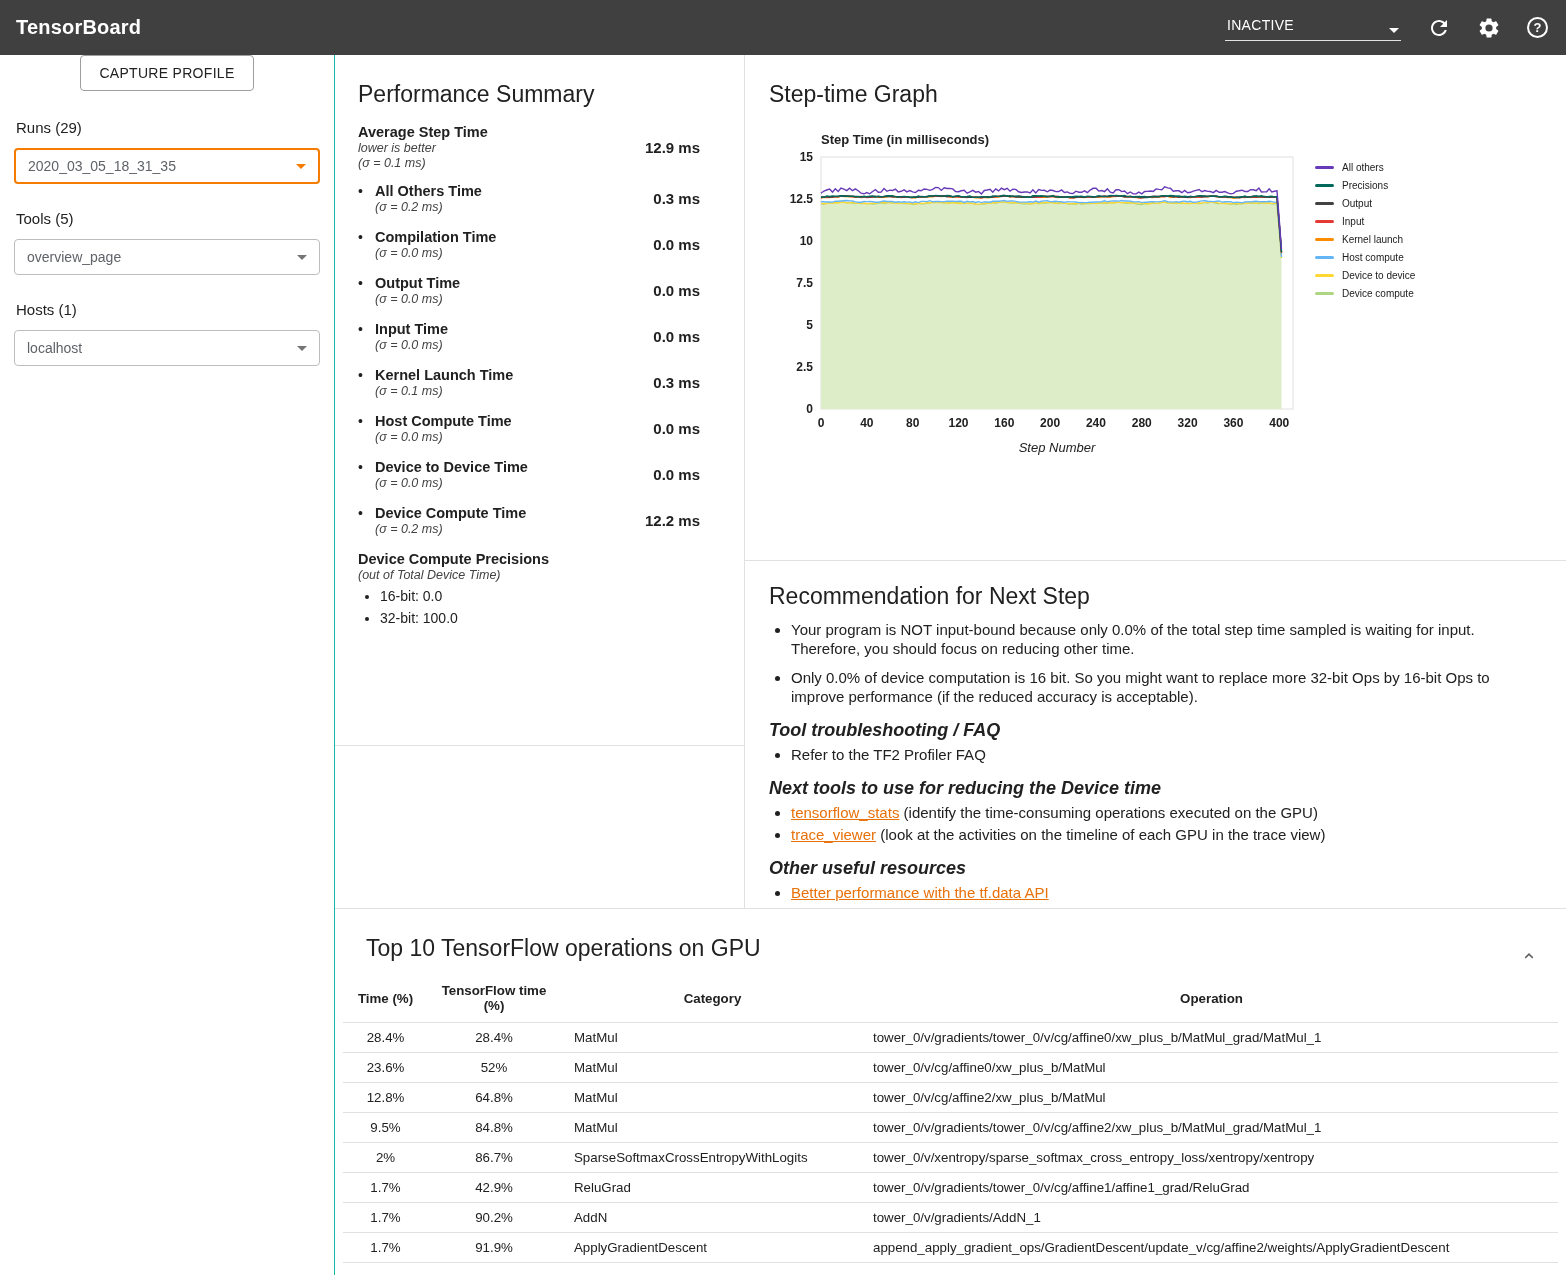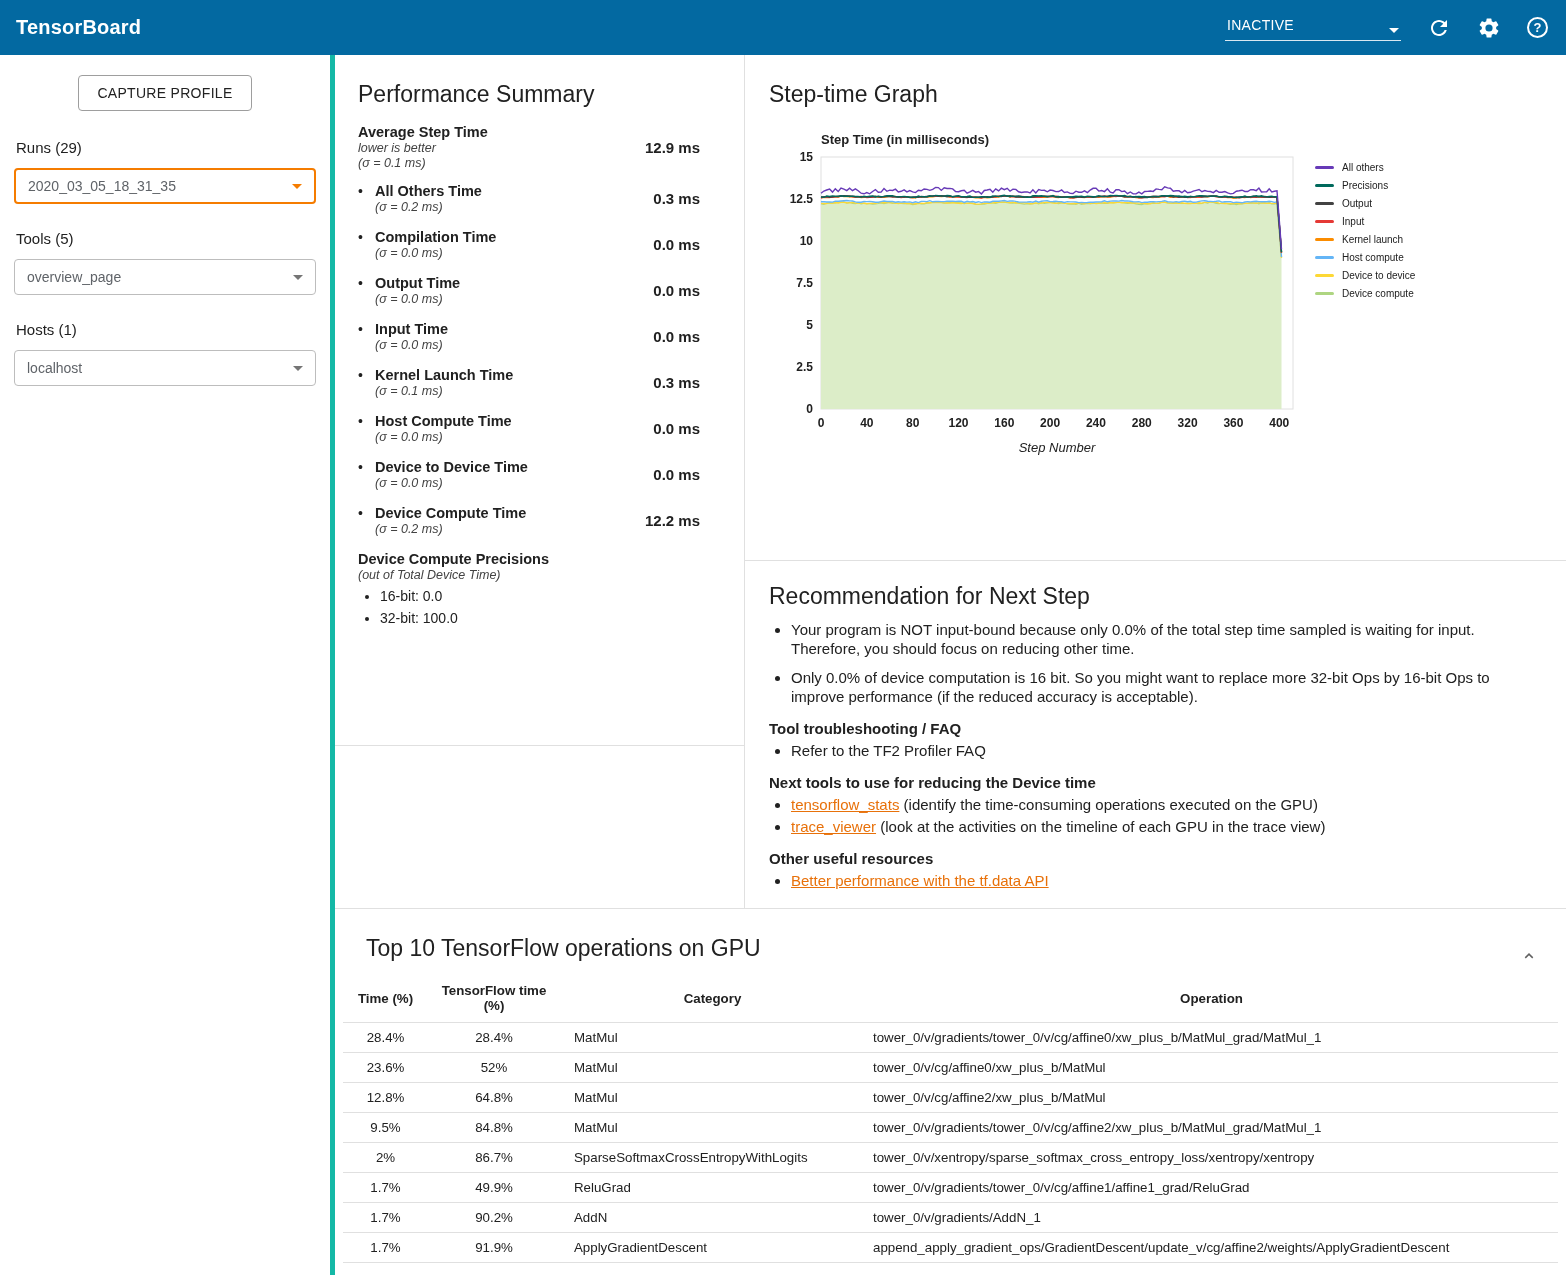--- a/index.html
+++ b/index.html
@@ -4,21 +4,21 @@
 <style>
   * { box-sizing: border-box; }
   html,body { margin:0; padding:0; }
   body {
     width:1566px; height:1275px; overflow:hidden;
     font-family:"Liberation Sans", sans-serif;
     color:#212121; background:#fff; font-size:14px;
   }
   
   .topbar {
-    height:55px; background:#0369a1; color:#fff;
+    height:55px; background:#404040; color:#fff;
     display:flex; align-items:center; padding:0 18px 0 16px;
   }
   .brand { font-size:20px; font-weight:700; margin-right:56px; letter-spacing:.2px; }
   .tabs { display:flex; height:55px; }
   .tab {
     height:55px; display:flex; align-items:center; padding:0 23px;
     font-size:14px; letter-spacing:.4px; color:rgba(255,255,255,.85);
     text-transform:uppercase; cursor:pointer; border-bottom:3px solid transparent;
     font-weight:700;
   }
@@ -34,21 +34,21 @@
     border-top:5px solid #fff;
   }
   .tb-icon { width:24px; height:24px; display:flex; align-items:center; justify-content:center; cursor:pointer; }
   .help-circle {
     width:21px; height:21px; border:2px solid #fff; border-radius:50%;
     display:flex; align-items:center; justify-content:center;
     font-size:13px; font-weight:700; color:#fff; cursor:pointer;
   }
   
   .layout { display:flex; height:1220px; }
-  .sidebar { width:335px; flex:0 0 335px; border-right:5px solid #14b8a6; padding-top:20px; }
+  .sidebar { width:335px; flex:0 0 335px; border-right:1px solid #14b8a6; }
   .capture-btn {
     display:block; margin:0 auto 28px auto; padding:9px 18px;
     background:#fff; border:1px solid #9e9e9e; border-radius:4px;
     font-size:14px; letter-spacing:.3px; color:#212121; cursor:pointer;
     font-family:"Liberation Sans", sans-serif;
   }
   .side-group { margin:0 14px 26px 14px; }
   .side-label { font-size:15px; color:#212121; margin:16px 2px 12px 2px; }
   .side-select {
     height:36px; border-radius:4px; display:flex; align-items:center;
@@ -92,21 +92,21 @@
   svg text.tick { font-family:"Liberation Sans",sans-serif; font-size:12px; font-weight:700; fill:#212121; }
   .legend { margin-left:14px; margin-top:30px; }
   .legend-item { display:flex; align-items:center; margin-bottom:7px; }
   .legend-swatch { width:19px; height:3px; border-radius:2px; margin-right:8px; flex:0 0 19px; }
   .legend-label { font-size:10px; color:#212121; }
   
   .rec-section { padding:0 30px 0 24px; }
   .rec-section .section-title { margin:22px 0 8px 0; }
   .rec-bullets { margin:10px 0 4px 0; padding-left:22px; max-width:790px; }
   .rec-bullets li { font-size:15px; line-height:19px; margin-bottom:10px; }
-  .rec-subhead { font-size:15px; font-weight:700; margin:14px 0 4px 0; }
+  .rec-subhead { font-size:18px; font-weight:700; margin:14px 0 4px 0;font-style:italic; }
   .rec-sublist { margin:2px 0 0 0; padding-left:22px; }
   .rec-sublist li { font-size:15px; line-height:19px; margin-bottom:3px; }
   .rec-link { color:#e8710a; text-decoration:underline; cursor:pointer; }
   
   .top10 { border-top:1px solid #e0e0e0; padding:0 8px 0 8px; position:relative; flex:1; }
   .top10-title { font-size:23px; font-weight:400; margin:26px 0 12px 23px; }
   .top10-collapse { position:absolute; top:38px; right:28px; cursor:pointer; }
   table.ops { width:100%; border-collapse:collapse; }
   table.ops th {
     font-size:13.3px; font-weight:700; padding:9px 6px; text-align:center;
@@ -431,21 +431,21 @@
             <td>tower_0/v/gradients/tower_0/v/cg/affine2/xw_plus_b/MatMul_grad/MatMul_1</td>
           </tr>
             <tr>
             <td>2%</td>
             <td>86.7%</td>
             <td>SparseSoftmaxCrossEntropyWithLogits</td>
             <td>tower_0/v/xentropy/sparse_softmax_cross_entropy_loss/xentropy/xentropy</td>
           </tr>
             <tr>
             <td>1.7%</td>
-            <td>49.9%</td>
+            <td>42.9%</td>
             <td>ReluGrad</td>
             <td>tower_0/v/gradients/tower_0/v/cg/affine1/affine1_grad/ReluGrad</td>
           </tr>
             <tr>
             <td>1.7%</td>
             <td>90.2%</td>
             <td>AddN</td>
             <td>tower_0/v/gradients/AddN_1</td>
           </tr>
             <tr>

